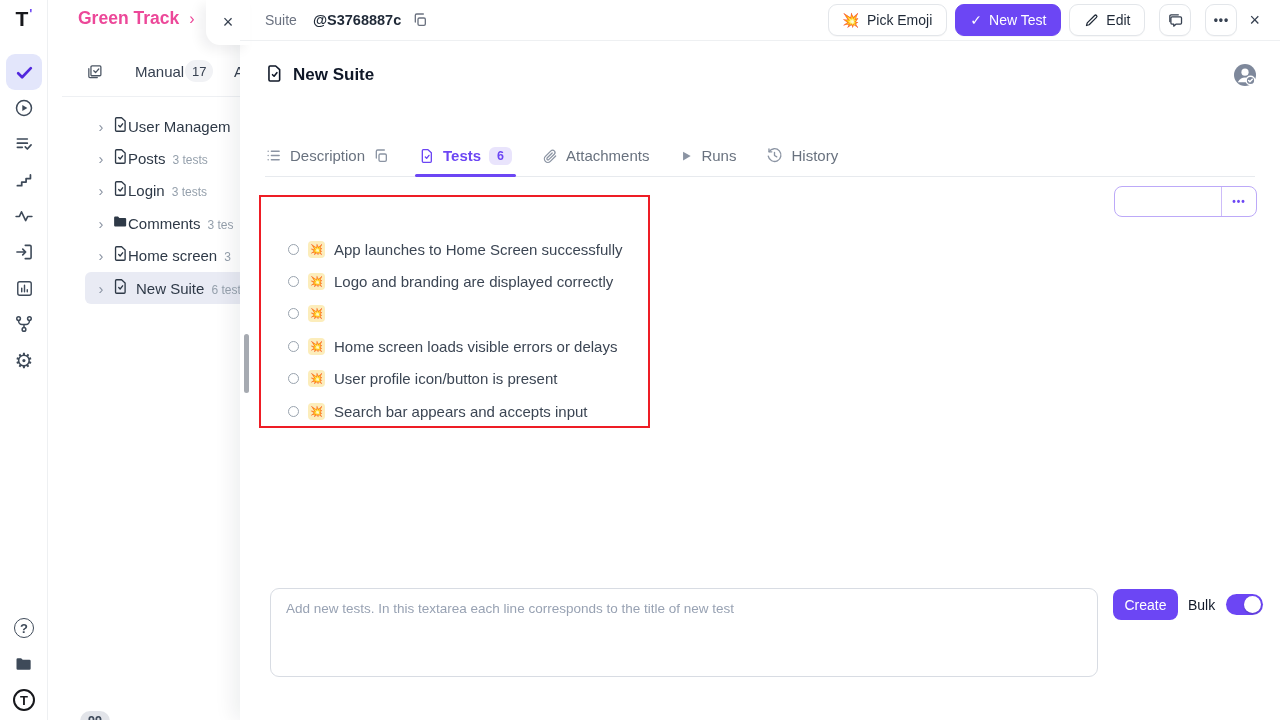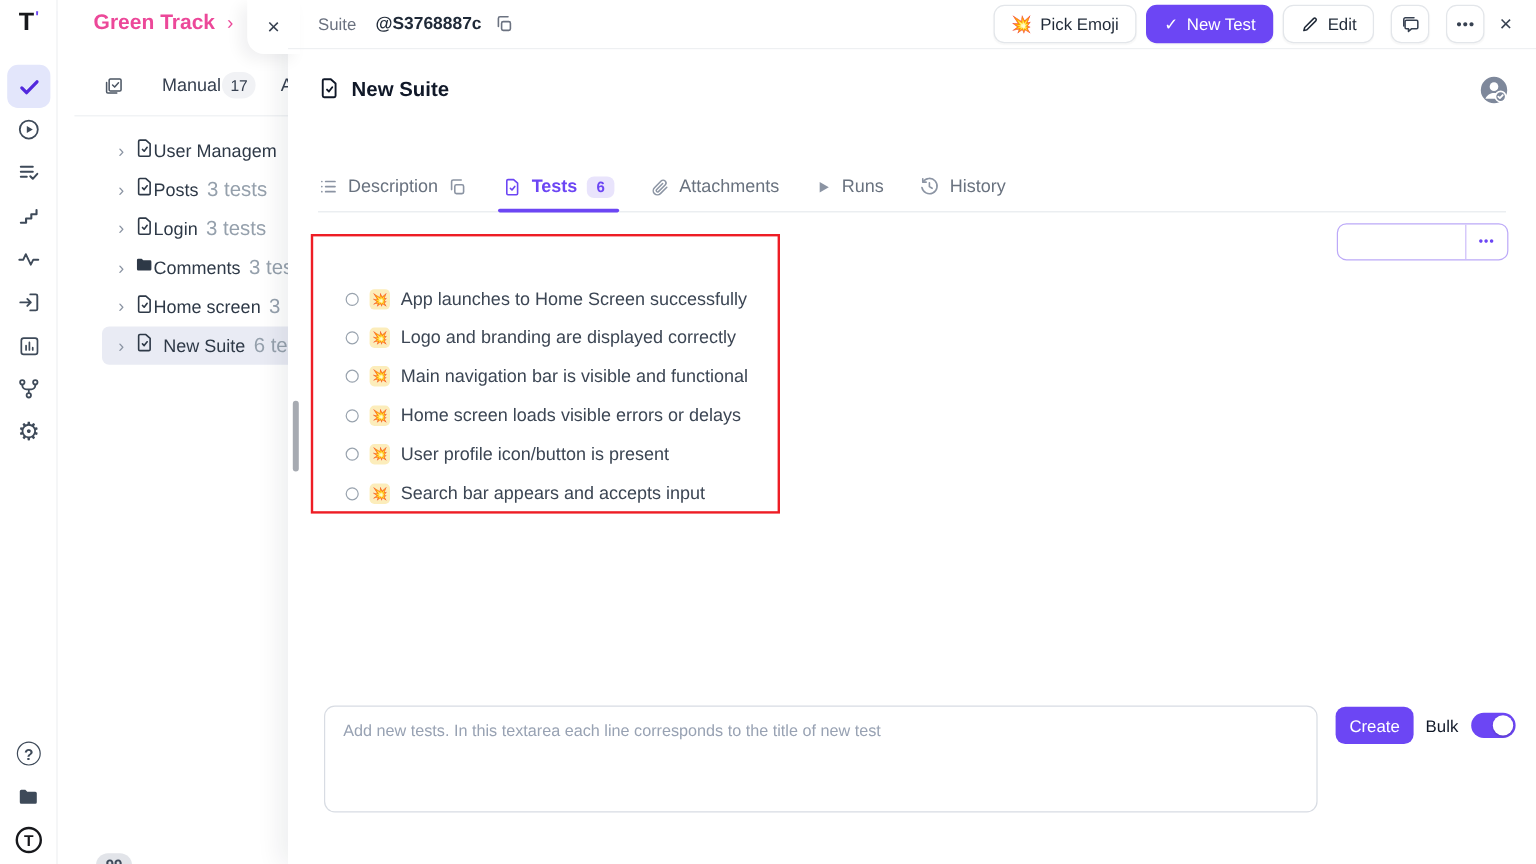--- a/index.html
+++ b/index.html
@@ -35,21 +35,21 @@
   .f-partial { position:absolute; left:186px; top:63px; font-size:15px; color:#374151; }
   .tree-divider { position:absolute; left:14px; top:96px; width:238px; height:1px; background:#eef0f3; }
   .trow { position:absolute; left:0; width:252px; height:32px; display:flex; align-items:center; cursor:pointer; }
   .trow.selected { background:#e9ebf4; margin-left:37px; width:215px; padding-left:0; border-radius:6px 0 0 6px; }
   .trow .chev { position:absolute; left:48px; color:#8b94a3; font-size:15px; width:10px; text-align:center; }
   .trow.selected .chev { left:11px; }
   .trow .ticon { position:absolute; left:64px; color:#2e3947; }
   .trow.selected .ticon { left:27px; }
   .trow .tlabel { position:absolute; left:80px; font-size:15px; color:#2e3947; white-space:nowrap; }
   .trow.selected .tlabel { left:51px; }
-  .trow .tcount { font-size:17px; color:#95a0ac; margin-left:7px;text-align:center; }
+  .trow .tcount { font-size:12px; color:#95a0ac; margin-left:7px;text-align:center; }
   .badge99 { position:absolute; left:32px; top:711px; width:30px; height:20px; border-radius:10px;
              background:#e2e4e9; font-size:12.5px; color:#3f4a5a; display:flex; align-items:center;
              justify-content:center; font-weight:600; }
 
   
   .overlay { position:absolute; left:240px; top:0; width:1040px; height:720px; background:#fff;
              z-index:5; border-top-left-radius:10px; box-shadow:-7px 0 20px rgba(15,23,42,.07); }
   .close-tab { position:absolute; left:-34px; top:0; width:44px; height:45px; background:#fff;
                border-radius:0 0 0 14px; box-shadow:-6px 5px 12px rgba(15,23,42,.06);
                display:flex; align-items:center; justify-content:center; cursor:pointer;
@@ -393,21 +393,20 @@
     <span class="test-title">App launches to Home Screen successfully</span>
   </div>
   <div class="test-row" style="top:270px">
     <span class="test-radio"></span>
     <span class="test-emoji">💥</span>
     <span class="test-title">Logo and branding are displayed correctly</span>
   </div>
   <div class="test-row" style="top:302.5px">
     <span class="test-radio"></span>
     <span class="test-emoji">💥</span>
-    <span class="test-title">Main navigation bar is visible and functional</span>
   </div>
   <div class="test-row" style="top:335px">
     <span class="test-radio"></span>
     <span class="test-emoji">💥</span>
     <span class="test-title">Home screen loads visible errors or delays</span>
   </div>
   <div class="test-row" style="top:367.5px">
     <span class="test-radio"></span>
     <span class="test-emoji">💥</span>
     <span class="test-title">User profile icon/button is present</span>

